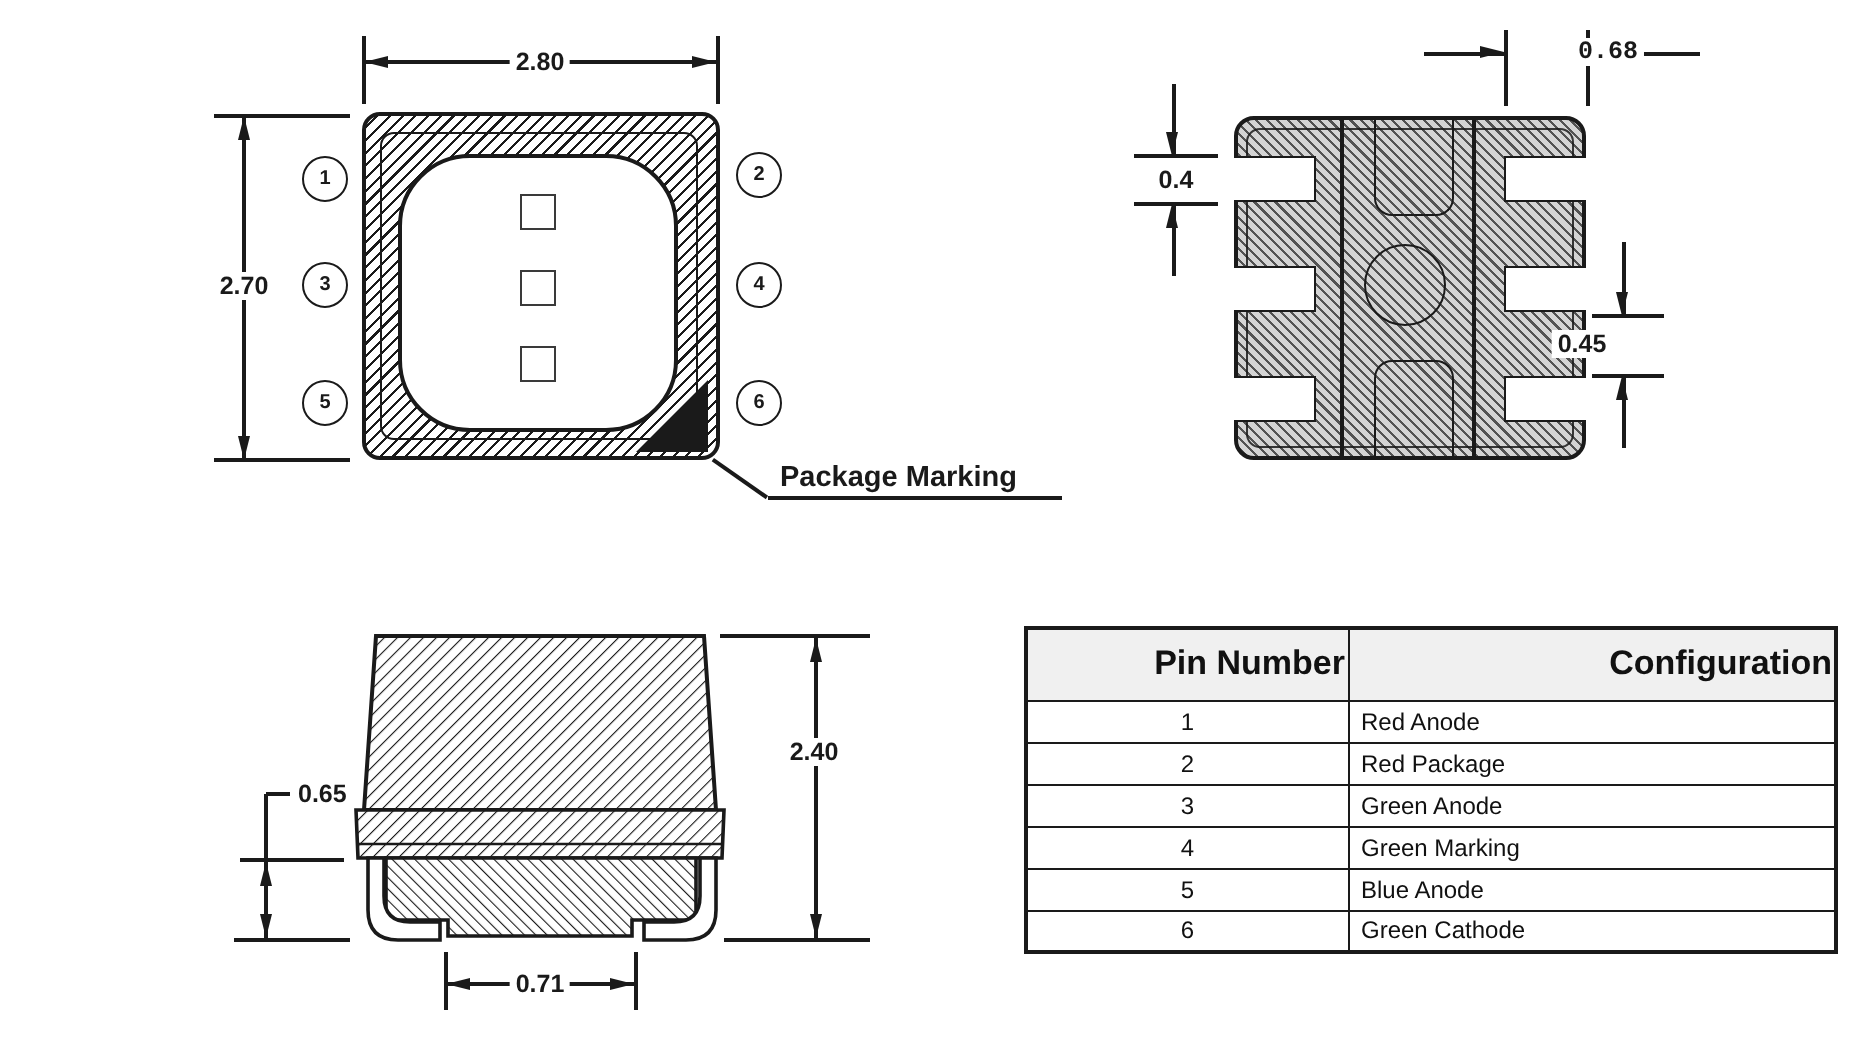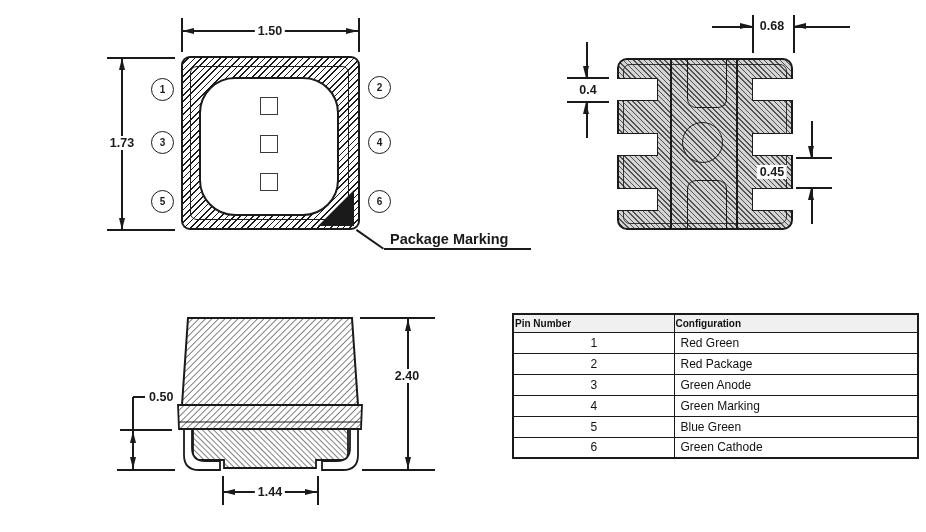--- a/index.html
+++ b/index.html
@@ -89,21 +89,21 @@
     position:absolute; left:512px; top:313px; width:407px;
     border-collapse:collapse; table-layout:fixed;
     font-size:12px; color:#111;
   }
   .pin-table th, .pin-table td {
     border:1.3px solid var(--ink); box-sizing:border-box;
     overflow:hidden; white-space:nowrap;
   }
   .pin-table { border:2px solid var(--ink); }
   .pin-table th {
-    height:18px; background:#f0f0f0; font-weight:bold; font-size:10px; text-align:left;
+    height:36px; background:#f0f0f0; font-weight:bold; font-size:17px; text-align:right;
   }
   .pin-table td { height:21px; }
   .pin-table td.c0 { text-align:center; width:161px; }
   .pin-table td.c1 { text-align:left; padding-left:6px; }
   .pin-table th.c0 { width:161px; }
 </style>
 </head>
 <body>
 
 <div id="canvas">
@@ -125,30 +125,30 @@
         <div class="pin" style="left: 368px; top: 131px;">4</div>
         <div class="pin" style="left: 368px; top: 190px;">6</div>
       </div>
 
     <div>
       <div class="vl" style="left:181px;top:18px;height:34px;"></div>
       <div class="vl" style="left:358px;top:18px;height:34px;"></div>
       <div class="hl" style="left:181px;top:30px;width:178px;"></div>
       <div class="arr arr-l" style="left:182px;top:27.5px;"></div>
       <div class="arr arr-r" style="left:346px;top:27.5px;"></div>
-      <span class="dt" style="left:270px;top:31px;">1.50</span>
+      <span class="dt" style="left:270px;top:31px;">2.80</span>
     </div>
 
     <div>
       <div class="hl" style="left:107px;top:57px;width:68px;"></div>
       <div class="hl" style="left:107px;top:229px;width:68px;"></div>
       <div class="vl" style="left:121px;top:57px;height:173px;"></div>
       <div class="arr arr-u" style="left:118.5px;top:58px;"></div>
       <div class="arr arr-d" style="left:118.5px;top:218px;"></div>
-      <span class="dt" style="left:122px;top:143px;">1.73</span>
+      <span class="dt" style="left:122px;top:143px;">2.70</span>
     </div>
 
     <div>
       <div class="hl leader" style="left:357px;top:229px;width:33px;transform:rotate(35deg);"></div>
       <div class="hl" style="left:384px;top:248px;width:147px;"></div>
       <span class="marking-label">Package Marking</span>
     </div>
   </div>
 
   <div>
@@ -168,41 +168,41 @@
     <div class="abs slug-circle"></div>
     <div class="notch" style="top:180px;border-bottom:none;border-radius:9px 9px 0 0;"></div>
 
     <div>
       <div class="vl" style="left:752px;top:15px;height:38px;"></div>
       <div class="vl" style="left:793px;top:15px;height:38px;"></div>
       <div class="hl" style="left:712px;top:26px;width:40px;"></div>
       <div class="arr arr-r" style="left:740px;top:23px;"></div>
       <div class="hl" style="left:794px;top:26px;width:56px;"></div>
       <div class="arr arr-l" style="left:794px;top:23px;"></div>
-      <span class="dt" style="left:772px;top:26px;">0.68</span>
+      <span class="dt" style="left:804px;top:26px;font-family:Liberation Mono, monospace;">0.68</span>
     </div>
 
     <div>
       <div class="hl" style="left:567px;top:77px;width:42px;"></div>
       <div class="hl" style="left:567px;top:101px;width:42px;"></div>
       <div class="vl" style="left:586px;top:42px;height:36px;"></div>
       <div class="arr arr-d" style="left:583px;top:66px;"></div>
       <div class="vl" style="left:586px;top:102px;height:36px;"></div>
       <div class="arr arr-u" style="left:583px;top:102px;"></div>
       <span class="dt" style="left:588px;top:90px;">0.4</span>
     </div>
 
     <div>
       <div class="hl" style="left:796px;top:157px;width:36px;"></div>
       <div class="hl" style="left:796px;top:187px;width:36px;"></div>
       <div class="vl" style="left:811px;top:121px;height:36px;"></div>
       <div class="arr arr-d" style="left:808px;top:146px;"></div>
       <div class="vl" style="left:811px;top:188px;height:36px;"></div>
       <div class="arr arr-u" style="left:808px;top:188px;"></div>
-      <span class="dt" style="left:772px;top:172px;">0.45</span>
+      <span class="dt" style="left:791px;top:172px;">0.45</span>
     </div>
   </div>
 
   <div>
     <svg class="abs" style="left:100px;top:300px;" width="380" height="215" viewBox="0 0 380 215">
       <defs>
         <pattern id="hA" patternUnits="userSpaceOnUse" width="4.6" height="4.6" patternTransform="rotate(45)">
           <rect width="4.6" height="4.6" fill="#ffffff"></rect>
           <line x1="0" y1="0" x2="0" y2="4.6" stroke="#1a1a1a" stroke-width="1.1"></line>
         </pattern>
@@ -224,69 +224,69 @@
     </svg>
 
     <div>
       <div class="hl" style="left:133px;top:396px;width:12px;"></div>
       <div class="vl" style="left:132px;top:397px;height:33px;"></div>
       <div class="hl" style="left:120px;top:429px;width:52px;"></div>
       <div class="hl" style="left:117px;top:469px;width:58px;"></div>
       <div class="vl" style="left:132px;top:430px;height:39px;"></div>
       <div class="arr arr-u" style="left:129.5px;top:431px;"></div>
       <div class="arr arr-d" style="left:129.5px;top:457px;"></div>
-      <span class="dt dt-plain" style="left:146px;top:397px;">0.50</span>
+      <span class="dt dt-plain" style="left:146px;top:397px;">0.65</span>
     </div>
 
     <div>
       <div class="hl" style="left:360px;top:317px;width:75px;"></div>
       <div class="hl" style="left:362px;top:469px;width:73px;"></div>
       <div class="vl" style="left:407px;top:318px;height:151px;"></div>
       <div class="arr arr-u" style="left:404.5px;top:319px;"></div>
       <div class="arr arr-d" style="left:404.5px;top:457px;"></div>
       <span class="dt" style="left:407px;top:376px;">2.40</span>
     </div>
 
     <div>
       <div class="vl" style="left:222px;top:476px;height:29px;"></div>
       <div class="vl" style="left:317px;top:476px;height:29px;"></div>
       <div class="hl" style="left:222px;top:491px;width:95px;"></div>
       <div class="arr arr-l" style="left:223px;top:488.5px;"></div>
       <div class="arr arr-r" style="left:305px;top:488.5px;"></div>
-      <span class="dt" style="left:270px;top:492px;">1.44</span>
+      <span class="dt" style="left:270px;top:492px;">0.71</span>
     </div>
   </div>
 
   <table class="pin-table">
     <thead>
       <tr>
         <th class="c0">Pin Number</th>
         <th class="c1">Configuration</th>
       </tr>
     </thead>
     <tbody id="pin-table-body">
         <tr>
           <td class="c0">1</td>
-          <td class="c1">Red Green</td>
+          <td class="c1">Red Anode</td>
         </tr>
         <tr>
           <td class="c0">2</td>
           <td class="c1">Red Package</td>
         </tr>
         <tr>
           <td class="c0">3</td>
           <td class="c1">Green Anode</td>
         </tr>
         <tr>
           <td class="c0">4</td>
           <td class="c1">Green Marking</td>
         </tr>
         <tr>
           <td class="c0">5</td>
-          <td class="c1">Blue Green</td>
+          <td class="c1">Blue Anode</td>
         </tr>
         <tr>
           <td class="c0">6</td>
           <td class="c1">Green Cathode</td>
         </tr>
       </tbody>
   </table>
 
 </div>
 

